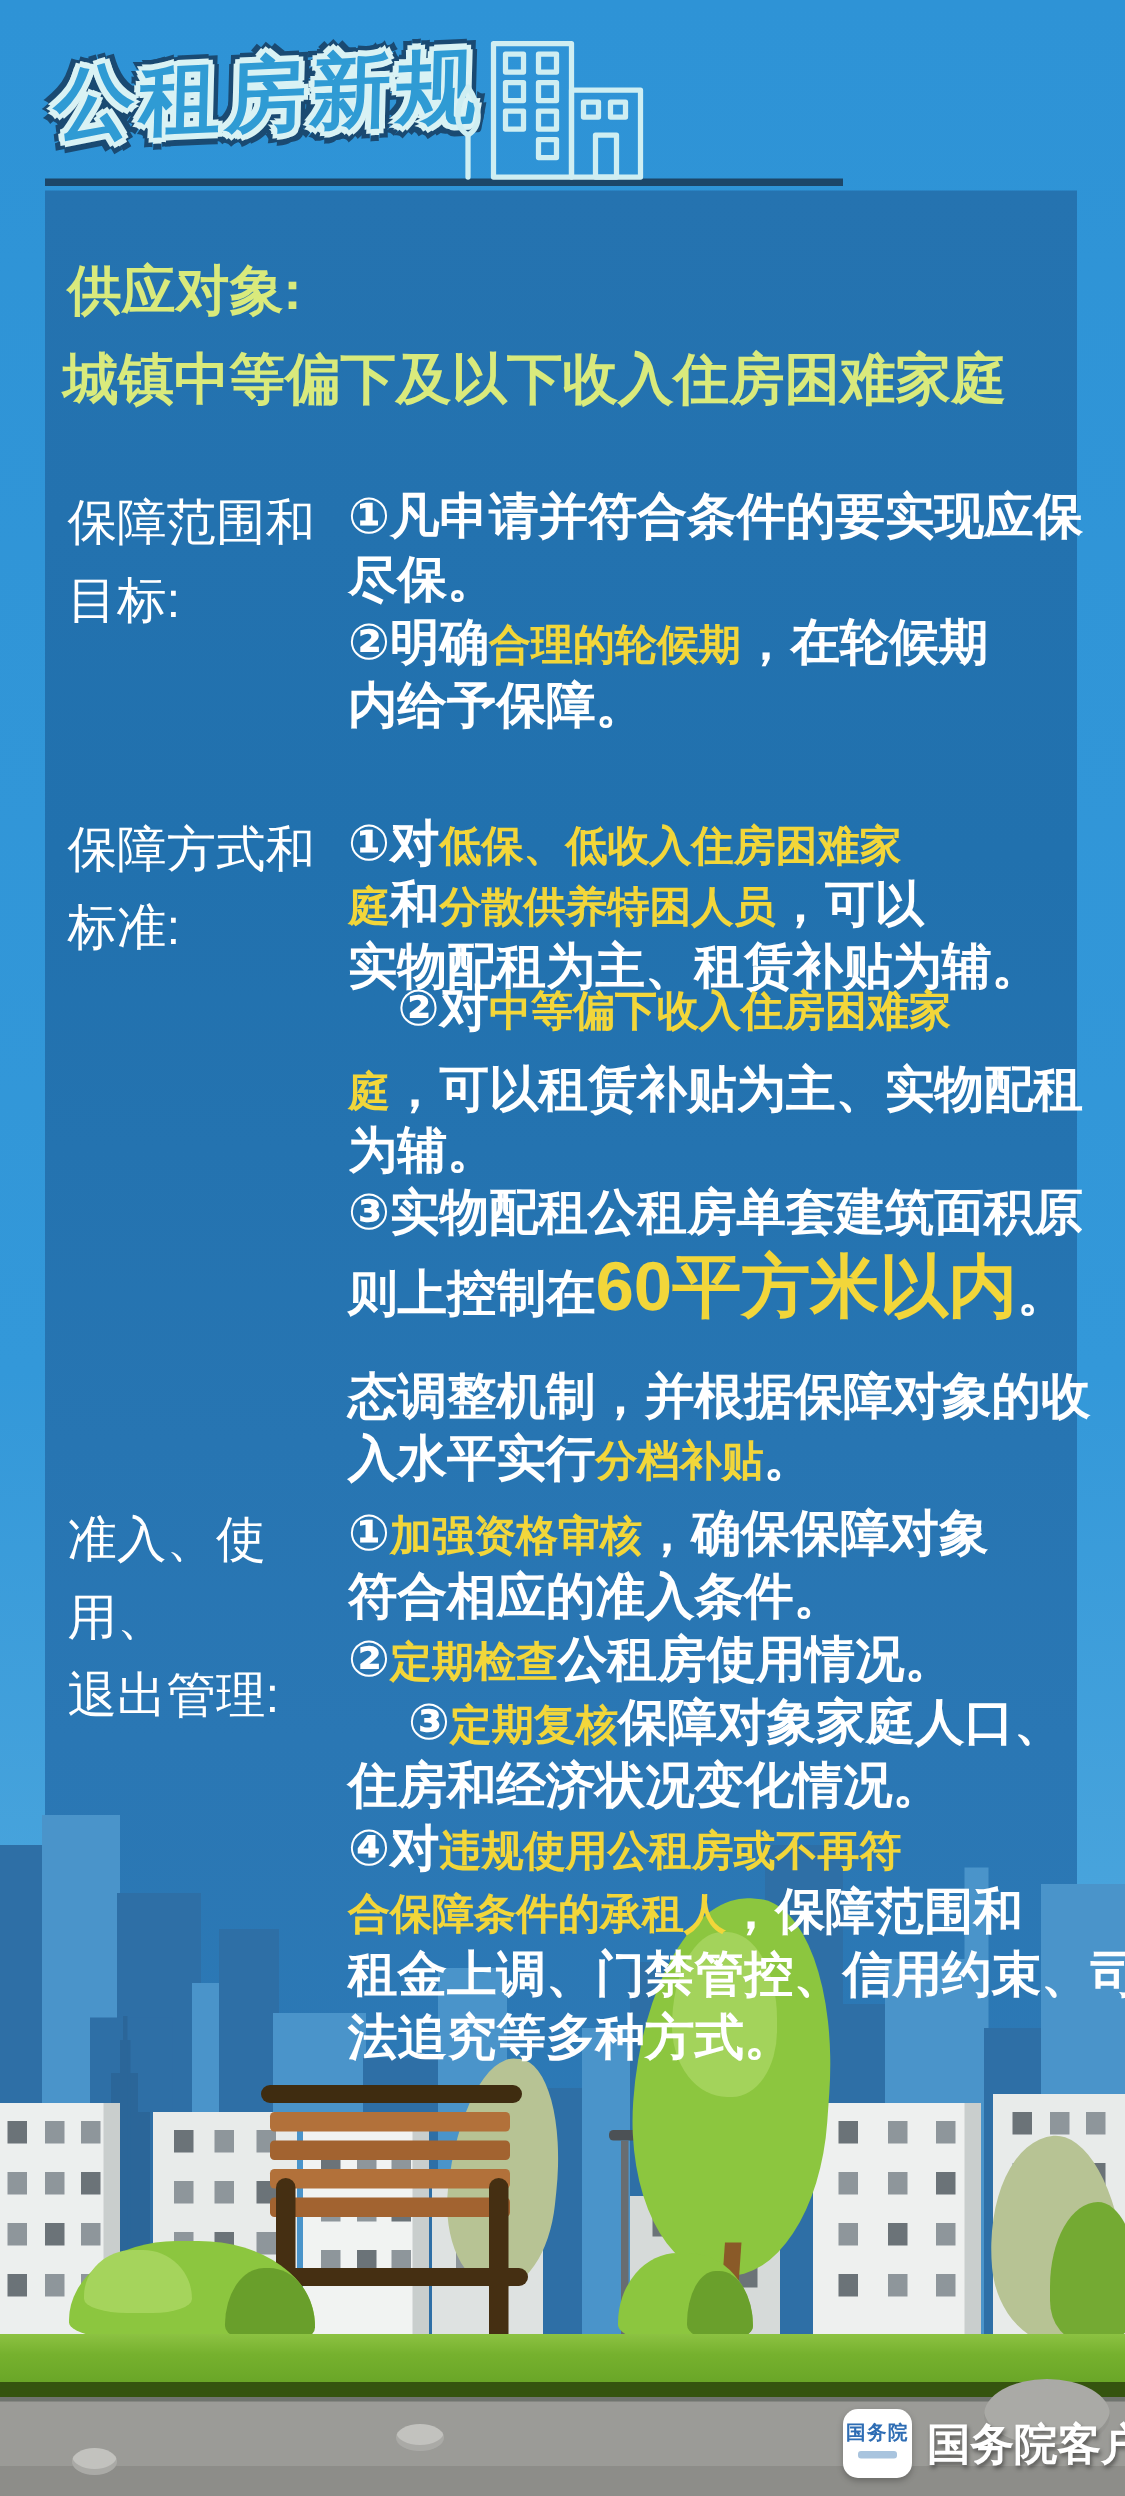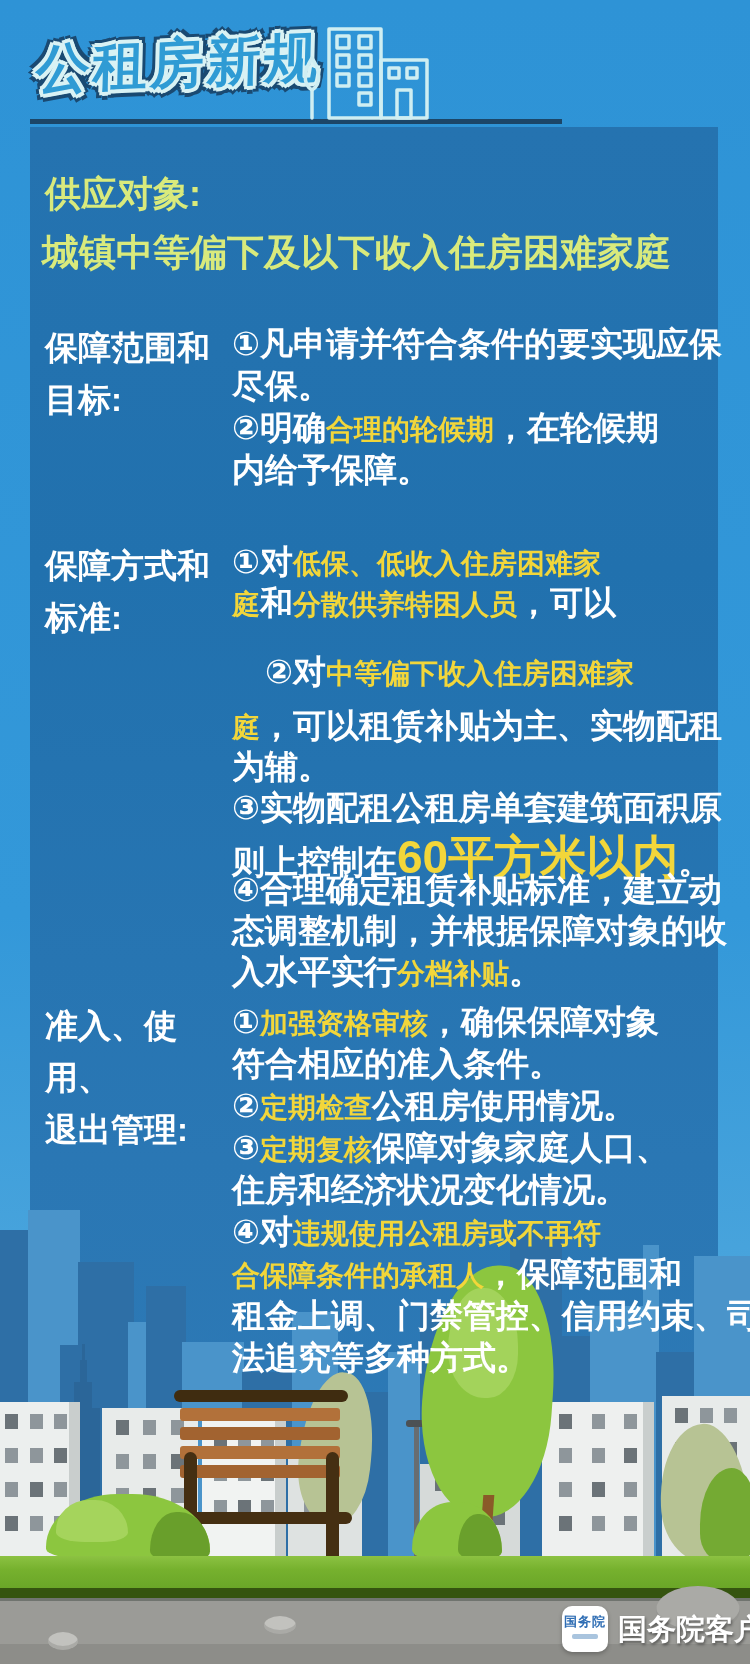--- a/index.html
+++ b/index.html
@@ -25,21 +25,21 @@
   #header-art{left:298px;top:26px;}
 
   
   #card{left:30px;top:127px;width:688px;height:1473px;
     background:linear-gradient(180deg,#2573b0 0%,#2composite 0%,#2171ae 30%,#2a77b4 70%,#2e7ab6 100%);
     background:linear-gradient(180deg,#2573b0 0%,#2171ae 30%,#2a77b4 70%,#2e7ab6 100%);}
 
   
   #supply-label{left:45px;top:170px;font-size:36px;font-weight:700;color:#d9ea7c;}
   #supply-value{left:42px;top:228px;font-size:37px;font-weight:700;color:#d9ea7c;letter-spacing:0px;white-space:nowrap;}
-  .sec-label{left:45px;width:190px;font-size:33px;font-weight:700;color:#ffffff;line-height:52px;position:absolute;}
+  .sec-label{left:45px;width:190px;font-size:33px;font-weight:400;color:#ffffff;line-height:52px;position:absolute;}
   .cline{position:absolute;left:232px;white-space:nowrap;font-size:33px;font-weight:700;color:#ffffff;}
   .cline .hl{color:#f2d63a;font-size:28px;}
   .cline .xl{font-size:46px;}
   .cline span{vertical-align:baseline;}
   .win{position:absolute;background:#8e969b;}
   .lamp-pole{position:absolute;background:#686d71;}
   .lamp-head{position:absolute;background:#4c5155;border-radius:3px;}
   .pebble{position:absolute;background:#c2c2be;border-radius:50%;box-shadow:inset 0 -4px 0 rgba(0,0,0,0.12);}
   #grass{left:0;top:1556px;width:750px;height:34px;background:linear-gradient(180deg,#8cc242 0%,#76b12e 40%,#69a527 100%);}
   #grass-edge{left:0;top:1588px;width:750px;height:10px;background:#35540f;}
@@ -247,36 +247,36 @@
       <div class="cline" style="top: 322px;"><span>①凡申请并符合条件的要实现应保</span></div>
       <div class="cline" style="top: 364px;"><span>尽保。</span></div>
       <div class="cline" style="top: 406px;"><span>②明确</span><span class="hl">合理的轮候期</span><span>，在轮候期</span></div>
       <div class="cline" style="top: 448px;"><span>内给予保障。</span></div>
       <div class="sec-label" style="top: 540px;">
         <div>保障方式和</div>
         <div>标准:</div>
       </div>
       <div class="cline" style="top: 540px;"><span>①对</span><span class="hl">低保、低收入住房困难家</span></div>
       <div class="cline" style="top: 581px;"><span class="hl">庭</span><span>和</span><span class="hl">分散供养特困人员</span><span>，可以</span></div>
+      <div class="cline" style="top: 622px;"><span>实物配租为主、租赁补贴为辅。</span></div>
       <div class="cline" style="top: 650px; margin-left: 33px;"><span>②对</span><span class="hl">中等偏下收入住房困难家</span></div>
       <div class="cline" style="top: 704px;"><span class="hl">庭</span><span>，可以租赁补贴为主、实物配租</span></div>
       <div class="cline" style="top: 745px;"><span>为辅。</span></div>
       <div class="cline" style="top: 786px;"><span>③实物配租公租房单套建筑面积原</span></div>
       <div class="cline" style="top: 827px;"><span>则上控制在</span><span class="hl xl">60平方米以内</span><span>。</span></div>
-      <div class="cline" style="top: 868px;"><span>④合理确定租赁补贴标准，建立动</span></div>
       <div class="cline" style="top: 909px;"><span>态调整机制，并根据保障对象的收</span></div>
       <div class="cline" style="top: 950px;"><span>入水平实行</span><span class="hl">分档补贴</span><span>。</span></div>
       <div class="sec-label" style="top: 1000px;">
         <div>准入、使用、</div>
         <div>退出管理:</div>
       </div>
       <div class="cline" style="top: 1000px;"><span>①</span><span class="hl">加强资格审核</span><span>，确保保障对象</span></div>
       <div class="cline" style="top: 1042px;"><span>符合相应的准入条件。</span></div>
       <div class="cline" style="top: 1084px;"><span>②</span><span class="hl">定期检查</span><span>公租房使用情况。</span></div>
-      <div class="cline" style="top: 1126px;"><span>③</span><span class="hl">定期复核</span><span>保障对象家庭人口、</span></div>
+      <div class="cline" style="top: 1126px; margin-left: 40px;"><span>③</span><span class="hl">定期复核</span><span>保障对象家庭人口、</span></div>
       <div class="cline" style="top: 1168px;"><span>住房和经济状况变化情况。</span></div>
       <div class="cline" style="top: 1210px;"><span>④对</span><span class="hl">违规使用公租房或不再符</span></div>
       <div class="cline" style="top: 1252px;"><span class="hl">合保障条件的承租人</span><span>，保障范围和</span></div>
       <div class="cline" style="top: 1294px;"><span>租金上调、门禁管控、信用约束、司</span></div>
       <div class="cline" style="top: 1336px;"><span>法追究等多种方式。</span></div>
     </div>
 
   <div id="footer-logo" class="abs">
     <span class="t">国务院</span>
     <span class="bar"></span>

